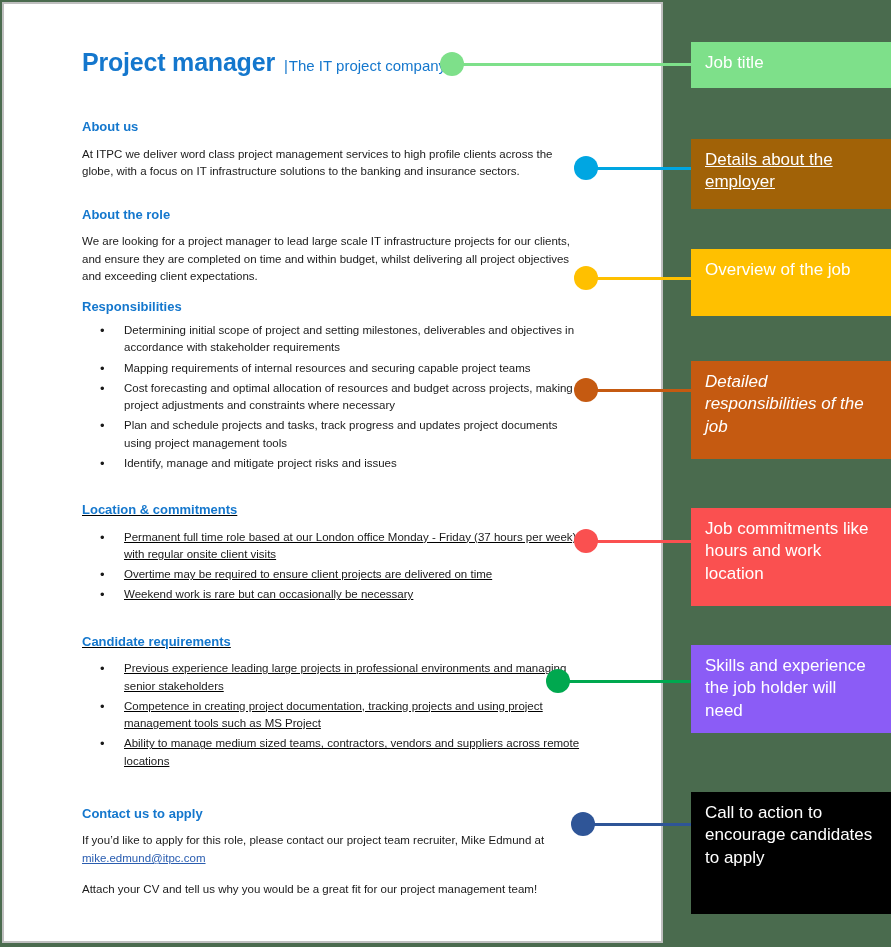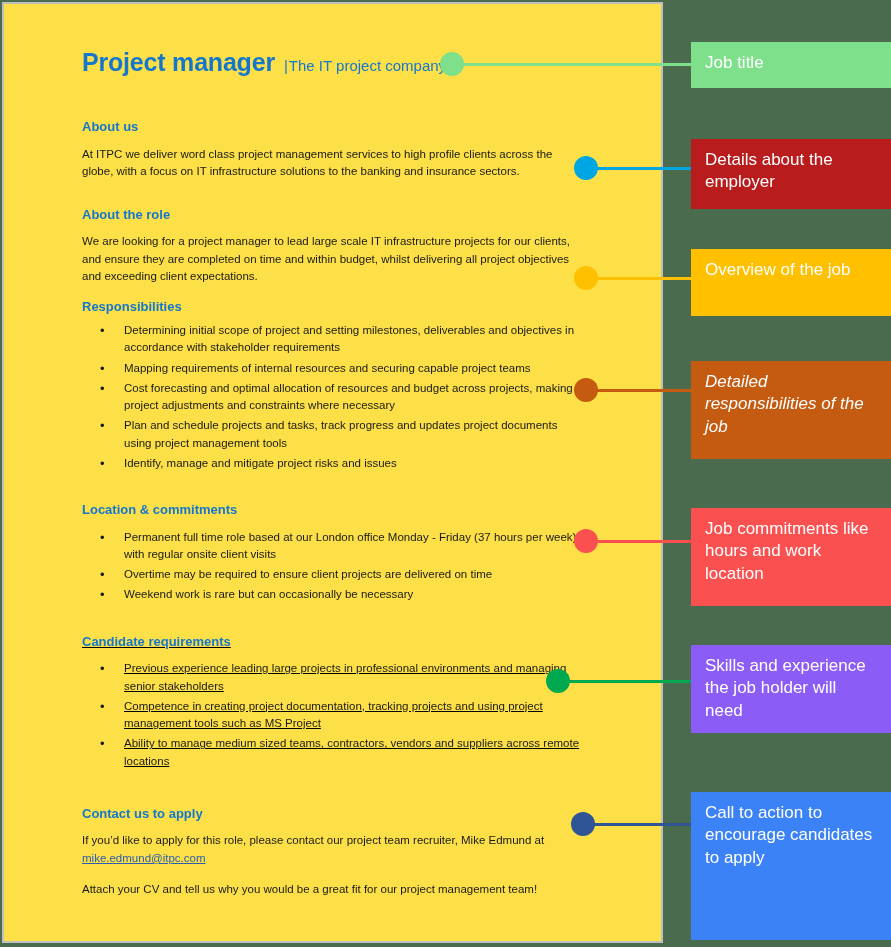--- a/index.html
+++ b/index.html
@@ -23,21 +23,21 @@
     background: #4a6b4e;
   }
 
   
   .document {
     position: absolute;
     left: 2px;
     top: 2px;
     width: 661px;
     height: 941px;
-    background: #fde047;
+    background: #ffffff;
     border: 2px solid #bfbfbf;
     box-sizing: border-box;
     overflow: hidden;
   }
   .doc-inner {
     position: absolute;
     left: 78px;
     top: 44px;
     width: 500px;
   }
@@ -163,21 +163,21 @@
         <h3 class="subsec">Responsibilities</h3>
         <ul class="bullets">
           <li>Determining initial scope of project and setting milestones, deliverables and objectives in accordance with stakeholder requirements</li>
           <li>Mapping requirements of internal resources and securing capable project teams</li>
           <li>Cost forecasting and optimal allocation of resources and budget across projects, making project adjustments and constraints where necessary</li>
           <li>Plan and schedule projects and tasks, track progress and updates project documents using project management tools</li>
           <li>Identify, manage and mitigate project risks and issues</li>
         </ul>
       </div>
 
-      <div class="section" style="margin-top:30px;">
+      <div class="section" style="margin-top:30px;text-decoration:underline;">
         <h2 class="sec">Location &amp; commitments</h2>
         <ul class="bullets">
           <li>Permanent full time role based at our London office Monday - Friday (37 hours per week) with regular onsite client visits</li>
           <li>Overtime may be required to ensure client projects are delivered on time</li>
           <li>Weekend work is rare but can occasionally be necessary</li>
         </ul>
       </div>
 
       <div class="section" style="margin-top:30px;text-decoration:underline;">
         <h2 class="sec">Candidate requirements</h2>
@@ -209,32 +209,32 @@
   <div class="conn-dot" style="left:574px; top:156px; background:#00a6e2;"></div>
   <div class="conn-dot" style="left:574px; top:266px; background:#ffc000;"></div>
   <div class="conn-dot" style="left:574px; top:378px; background:#c55a11;"></div>
   <div class="conn-dot" style="left:574px; top:529px; background:#fa5050;"></div>
   <div class="conn-dot" style="left:546px; top:669px; background:#00a84f;"></div>
   <div class="conn-dot" style="left:571px; top:812px; background:#2f5597;"></div>
 
   <div class="callout" style="top:42px; height:46px; background:#7ee08a;">
     <span>Job title</span>
   </div>
-  <div class="callout" style="top:139px; height:70px; background:#b91c1c;">
+  <div class="callout" style="top:139px; height:70px; background:#a16207;text-decoration:underline;">
     <span>Details about the employer</span>
   </div>
   <div class="callout" style="top:249px; height:67px; background:#ffc000;">
     <span>Overview of the job</span>
   </div>
   <div class="callout" style="top:361px; height:98px; background:#c55a11;font-style:italic;">
     <span>Detailed responsibilities of the job</span>
   </div>
   <div class="callout" style="top:508px; height:98px; background:#fa5050;">
     <span>Job commitments like hours and work location</span>
   </div>
   <div class="callout" style="top:645px; height:88px; background:#8b5cf6;">
     <span>Skills and experience the job holder will need</span>
   </div>
-  <div class="callout" style="top:792px; height:148px; background:#3b82f6;">
+  <div class="callout" style="top:792px; height:122px; background:#000000;">
     <span>Call to action to encourage candidates to apply</span>
   </div>
 
 </div>
 
 </body></html>

